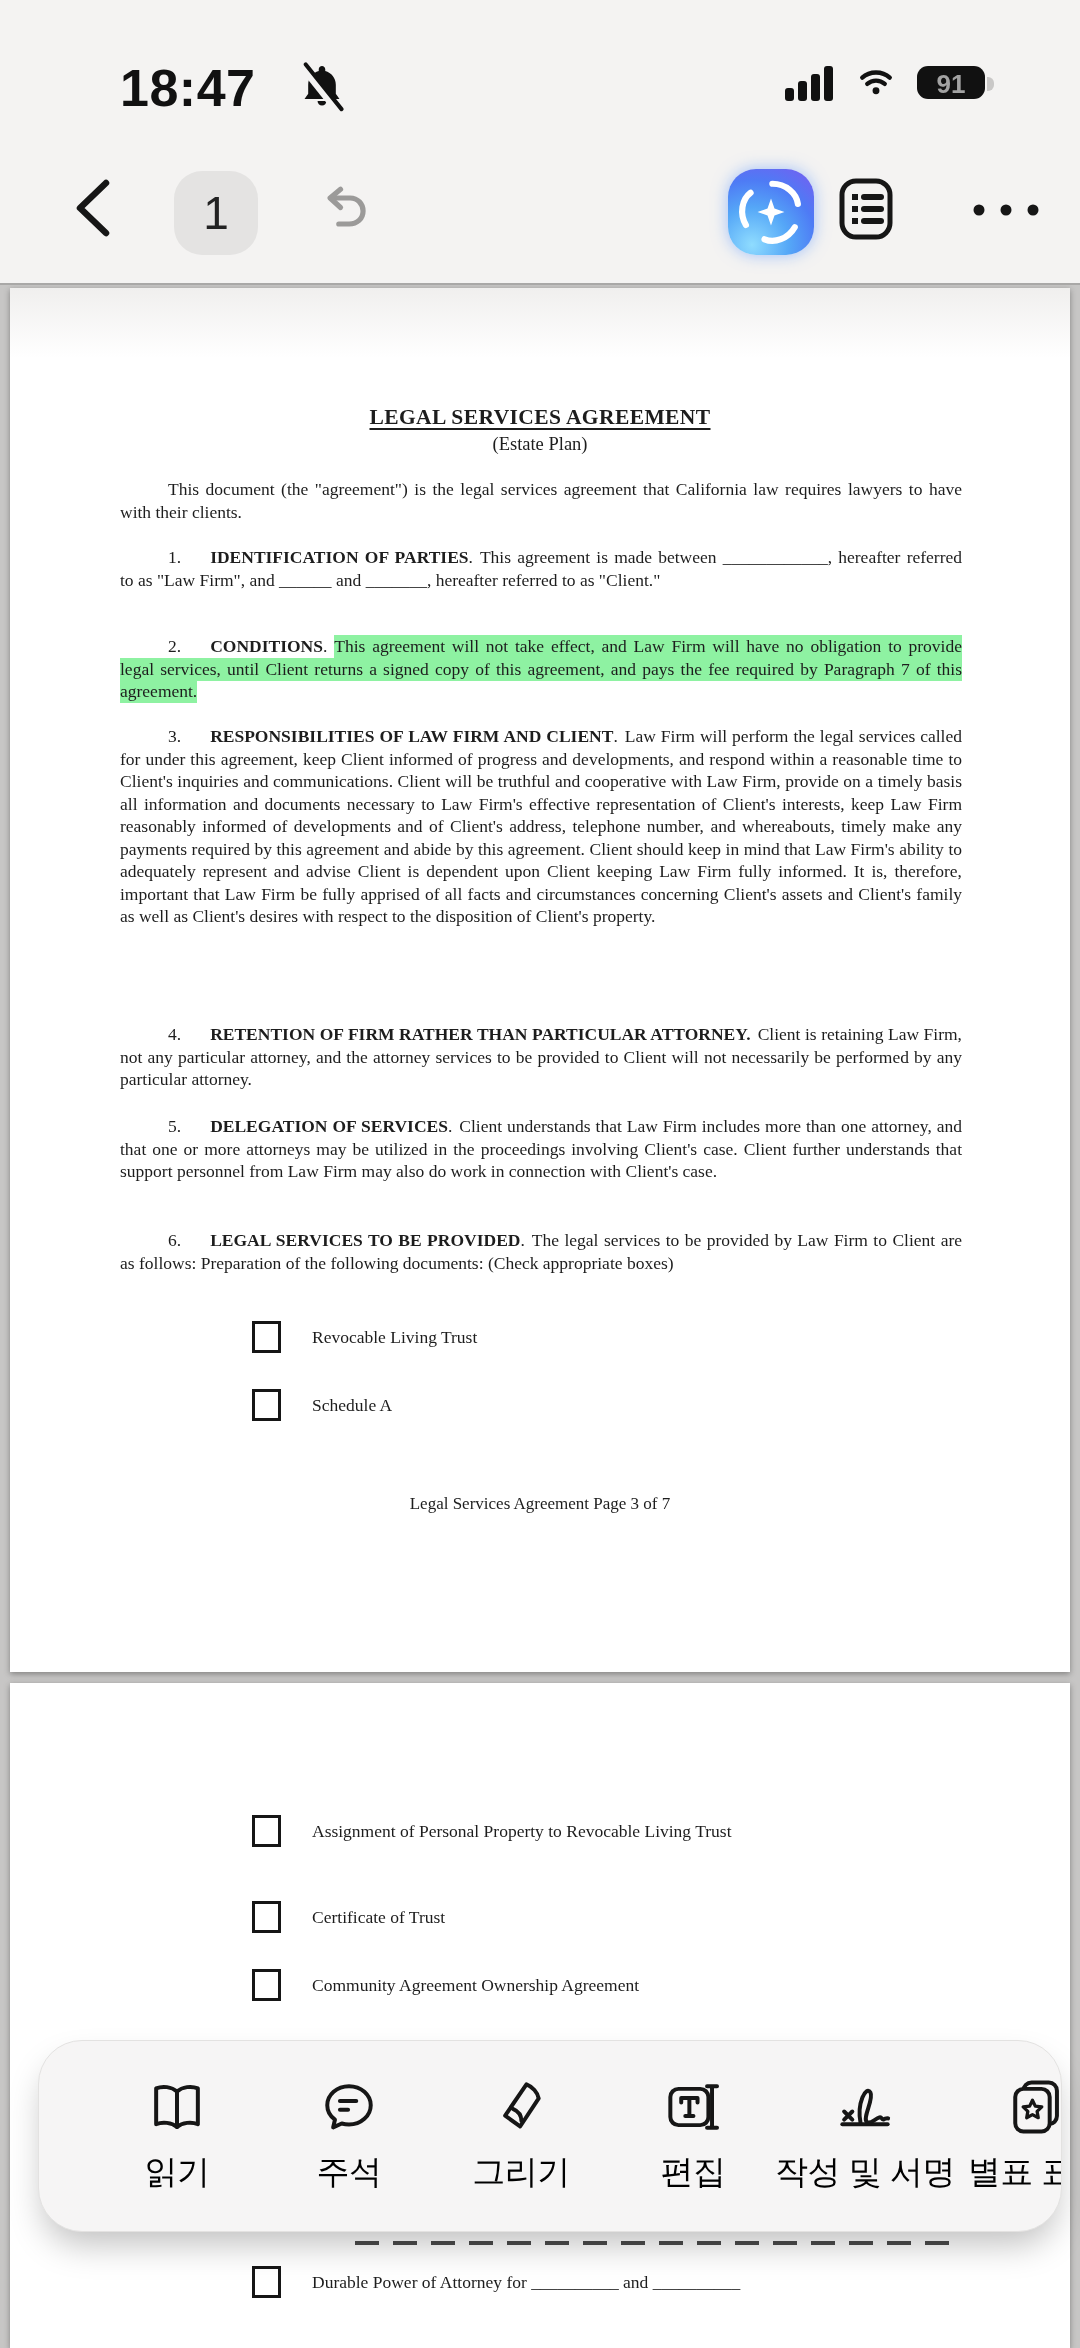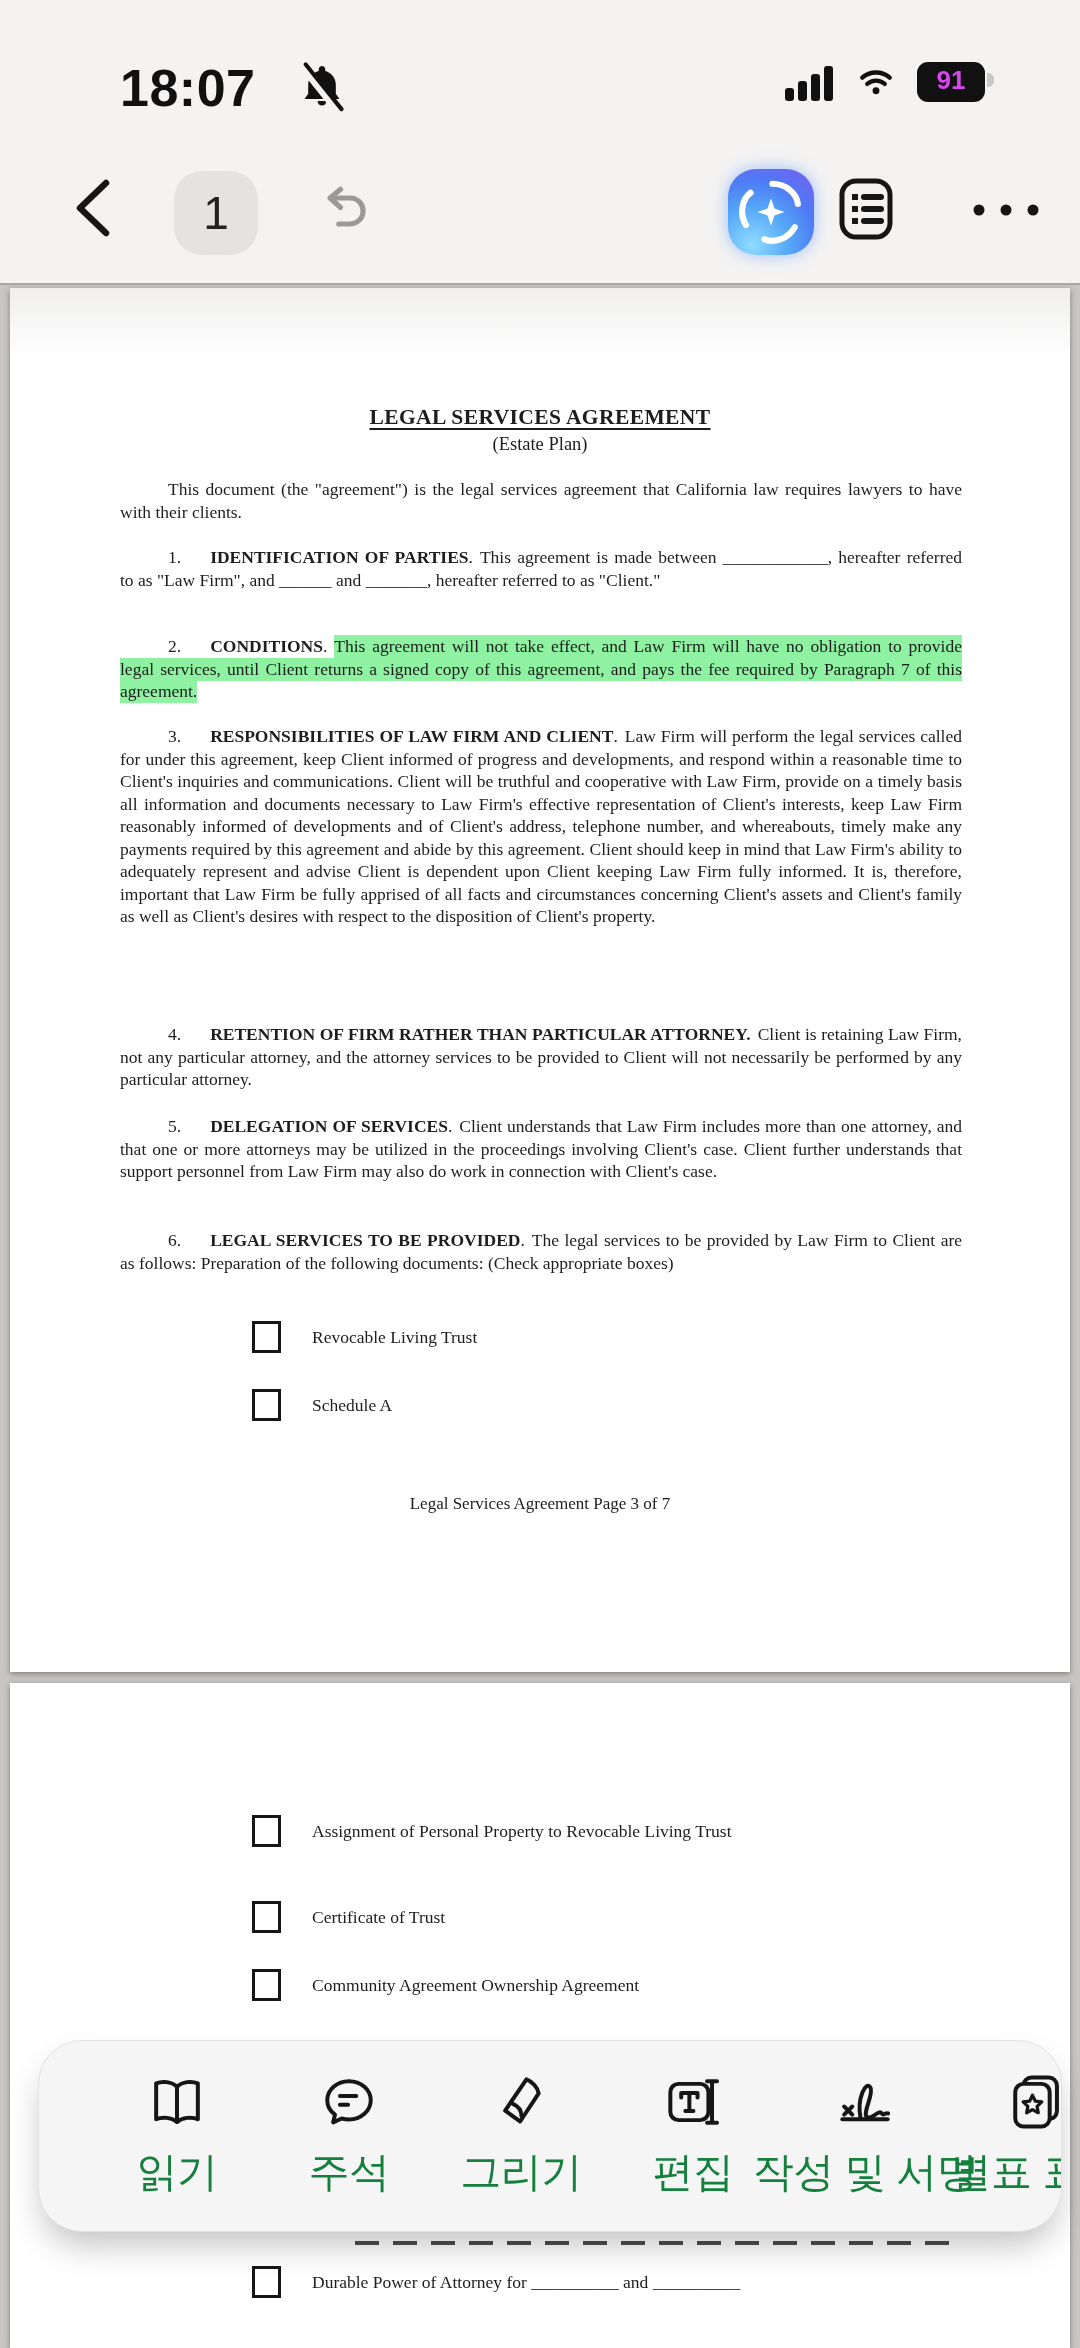--- a/index.html
+++ b/index.html
@@ -19,22 +19,22 @@
   .sb-time {
     position:absolute; left:120px; top:58px;
     font-size:52px; font-weight:700; letter-spacing:0.5px; color:#111;
   }
   .sb-bell { position:absolute; left:296px; top:62px; width:52px; height:52px; }
   .sb-right { position:absolute; right:95px; top:62px; display:flex; align-items:center; gap:17px; }
   .sb-signal { width:50px; height:38px; display:flex; align-items:flex-end; gap:4px; }
   .sb-signal i { display:block; width:9px; background:#111; border-radius:3px; }
   .sb-wifi { width:48px; height:40px; }
   .sb-batt {
-    position:relative; width:68px; height:40px; background:#111; border-radius:11px;
-    color:#d946ef; font-size:26px; font-weight:700; text-align:center; line-height:36px;
+    position:relative; width:68px; height:33px; background:#111; border-radius:11px;
+    color:#a3a3a3; font-size:26px; font-weight:700; text-align:center; line-height:36px;
   }
   .sb-batt:after {
     content:""; position:absolute; right:-9px; top:11px; width:7px; height:14px;
     background:#c9c8c7; border-radius:0 6px 6px 0;
   }
   
   .top-toolbar {
     position:absolute; left:0; top:135px; width:1080px; height:150px;
     background:#f4f3f2; z-index:30; border-bottom:2px solid #a9a8a7;
   }
@@ -91,28 +91,28 @@
   
   .bottom-toolbar {
     position:absolute; left:38px; top:2040px; width:1024px; height:192px;
     background:#f6f5f5; border:1px solid #e3e2e1; border-radius:44px;
     box-shadow:0 18px 34px -6px rgba(0,0,0,0.25);
     z-index:40; display:flex; align-items:center;
     padding:0 0 0 52px; gap:0; overflow:hidden;
   }
   .bt-item { width:172px; flex:none; display:flex; flex-direction:column; align-items:center; }
   .bt-item .bt-icon { width:58px; height:58px; margin-bottom:14px; }
-  .bt-label { font-size:41px; color:#15803d; letter-spacing:-0.5px; white-space:nowrap; }
+  .bt-label { font-size:33px; color:#000000; letter-spacing:-0.5px; white-space:nowrap; }
   svg .st { stroke:#161616; stroke-width:4.4; fill:none; stroke-linecap:round; stroke-linejoin:round; }
 </style>
 </head>
 <body>
 
 <div class="status-bar">
-  <div class="sb-time">18:07</div>
+  <div class="sb-time">18:47</div>
   <div class="sb-bell">
     <svg viewBox="0 0 64 64" width="52" height="52">
       <path fill="#111" d="M32 5c-2.2 0-4 1.8-4 4v2.2C20.5 13.3 15 19.9 15 28v11l-4.5 6.5h43L49 39V28c0-8.1-5.5-14.7-13-16.8V9c0-2.2-1.8-4-4-4z"></path>
       <path fill="#111" d="M26.5 48c0 3.2 2.4 5.6 5.5 5.6s5.5-2.4 5.5-5.6z"></path>
       <line x1="7" y1="5" x2="51" y2="60" stroke="#f4f3f2" stroke-width="9"></line>
       <line x1="12" y1="3" x2="56" y2="58" stroke="#111" stroke-width="5" stroke-linecap="round"></line>
     </svg>
   </div>
   <div class="sb-right">
     <div class="sb-signal">

